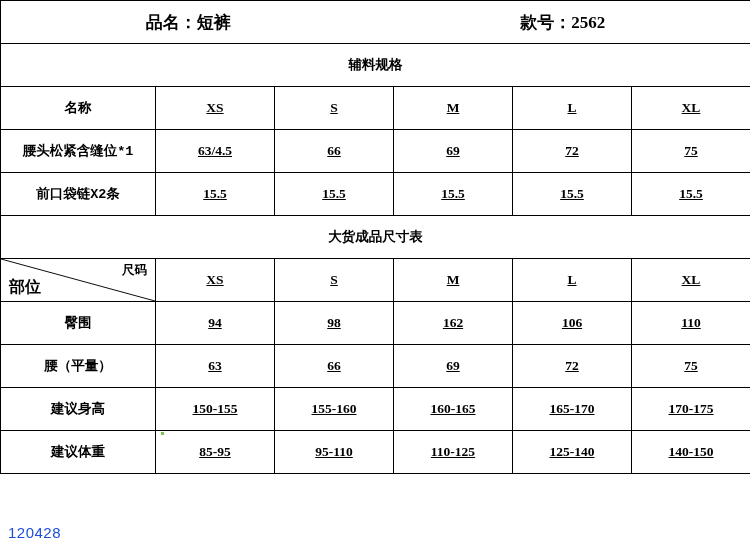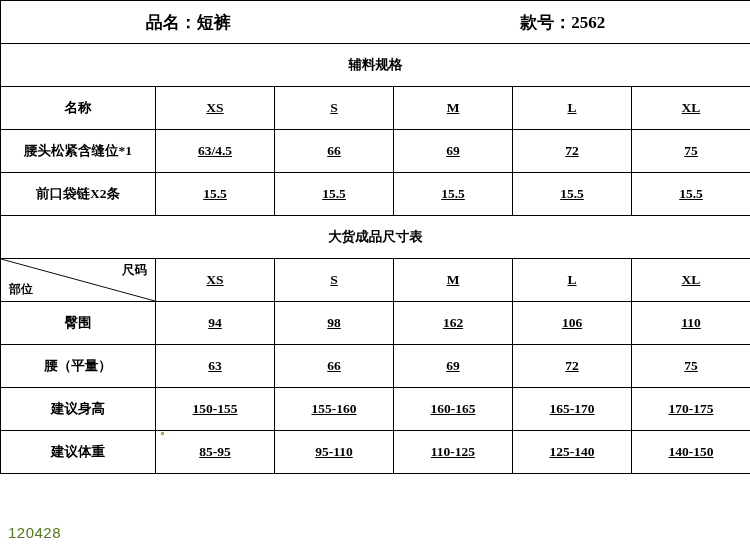--- a/index.html
+++ b/index.html
@@ -56,20 +56,21 @@
     font-weight: bold;
   }
   td.section-head2 {
     height: 30px;
     font-size: 17px;
     font-weight: bold;
   }
   td.row-label {
     font-size: 13px;
     font-weight: bold;
+    font-family: Liberation Mono, monospace;
   }
   td.value {
     font-size: 13px;
     font-weight: bold;
     text-decoration: underline;
   }
   
   td.diag {
     position: relative;
     height: 46px;
@@ -88,29 +89,29 @@
     right: 8px;
     top: 3px;
     font-size: 12.5px;
     font-weight: bold;
     margin-left: 20px;
   }
   td.diag .lbl-bot {
     position: absolute;
     left: 8px;
     bottom: 3px;
-    font-size: 12px;
+    font-size: 16px;
     font-weight: bold;
   }
   .watermark {
     position: absolute;
     left: 8px;
     bottom: 4px;
     font-size: 15px;
-    color: #4d7c0f;
+    color: #1d4ed8;
     font-family: "Liberation Sans", sans-serif;
     font-weight: normal;
     letter-spacing: 0.5px;
     z-index: 5;
   }
   .green-dot {
     position: absolute;
     left: 161px;
     top: 432px;
     width: 3px;

